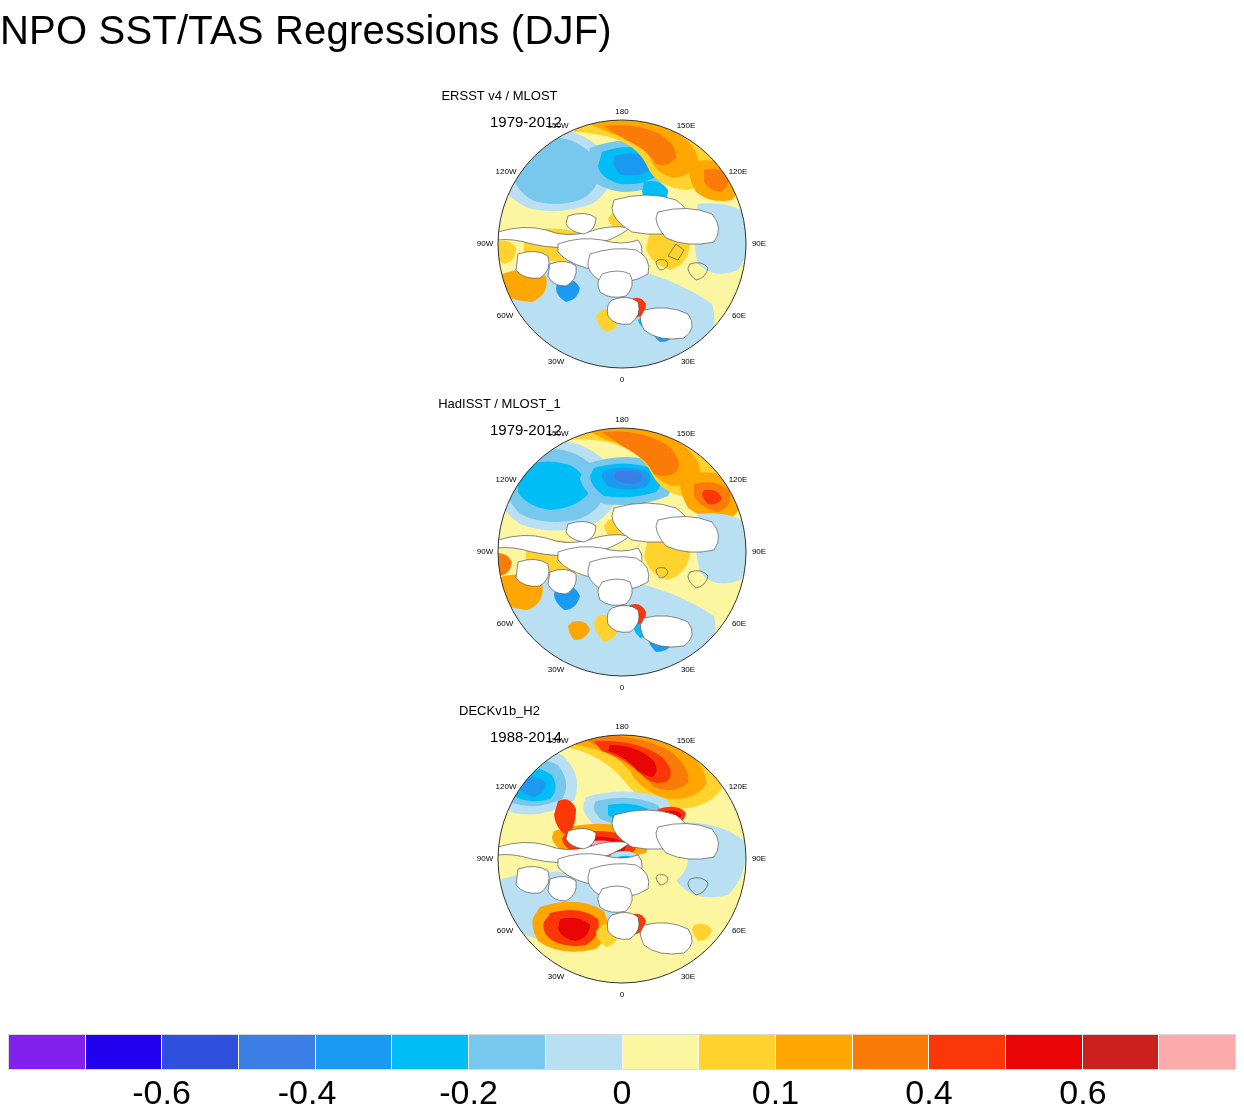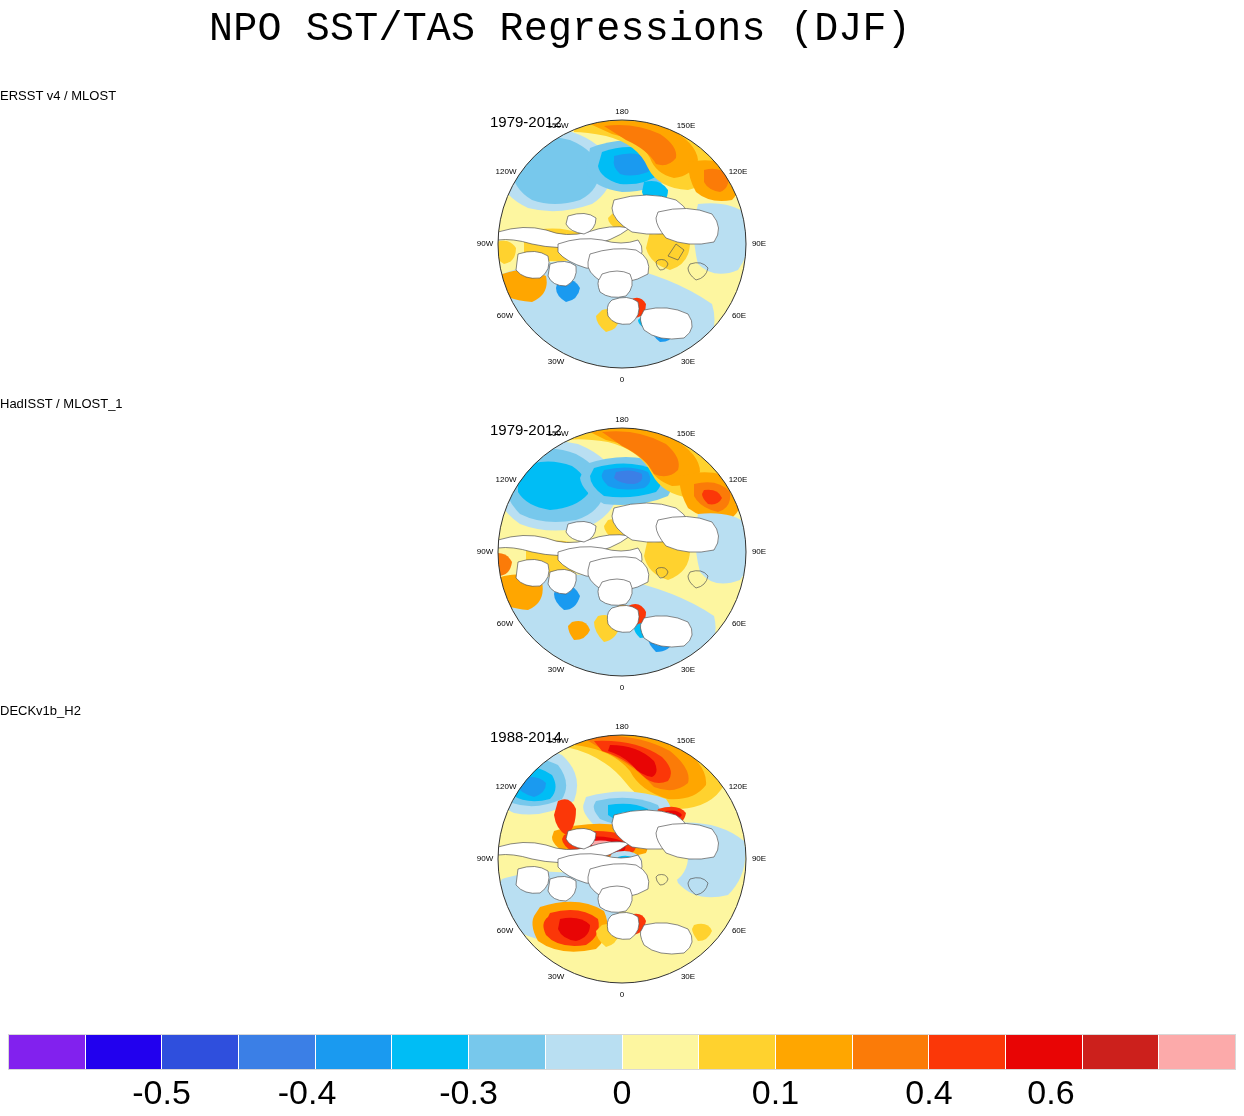--- a/index.html
+++ b/index.html
@@ -1,25 +1,25 @@
 <!DOCTYPE html>
 <html><head>
 <meta charset="utf-8">
 <style>
   html,body{margin:0;padding:0;background:#ffffff;}
   body{width:1244px;height:1116px;position:relative;overflow:hidden;
        font-family:"Liberation Sans","DejaVu Sans",sans-serif;color:#000;}
 
-  #main-title{position:absolute;left:0;top:4px;width:1120px;text-align:center;
-              font-size:40px;font-weight:400;letter-spacing:.2px;line-height:52px;font-family:Liberation Mono, monospace;}
+  #main-title{position:absolute;left:0;top:4px;width:1120px;text-align:left;
+              font-size:40px;font-weight:400;letter-spacing:.2px;line-height:52px;}
 
   .panel{position:absolute;left:0;width:1244px;}
   #panel-0{top:88px;} #panel-1{top:396px;} #panel-2{top:703px;}
 
-  .panel-title{position:absolute;left:0;width:999px;text-align:left;
+  .panel-title{position:absolute;left:0;width:999px;text-align:center;
                font-size:13px;line-height:16px;top:0;}
   .panel-period{position:absolute;font-size:15px;line-height:15px;left:490px;top:26px;}
   .map-wrap{position:absolute;left:462px;top:16px;width:320px;height:295px;}
   .map-svg{display:block;width:320px;height:295px;}
 
   .lonlab{font-size:8px;font-family:"Liberation Sans",sans-serif;fill:#000;}
 
   #colorbar{position:absolute;left:8px;top:1034px;width:1228px;height:36px;
             display:flex;border:1px solid #d8d8d8;box-sizing:border-box;}
   #colorbar .swatch{flex:1 1 0;height:100%;border-right:1px solid #ffffff;box-sizing:border-box;}
@@ -293,20 +293,20 @@
     <div class="swatch" title="0 .. 0.1" style="background: rgb(253, 246, 160);"></div>
     <div class="swatch" title="0.1 .. 0.2" style="background: rgb(255, 210, 46);"></div>
     <div class="swatch" title="0.2 .. 0.3" style="background: rgb(255, 166, 0);"></div>
     <div class="swatch" title="0.3 .. 0.4" style="background: rgb(251, 123, 8);"></div>
     <div class="swatch" title="0.4 .. 0.5" style="background: rgb(251, 55, 8);"></div>
     <div class="swatch" title="0.5 .. 0.6" style="background: rgb(232, 5, 5);"></div>
     <div class="swatch" title="0.6 .. 0.7" style="background: rgb(204, 32, 28);"></div>
     <div class="swatch" title="0.7 .. 0.8" style="background: rgb(252, 170, 170);"></div>
   </div>
 <div id="cbar-ticks">
-    <div class="tick" style="left: 153.5px;">-0.5</div>
+    <div class="tick" style="left: 153.5px;">-0.6</div>
     <div class="tick" style="left: 299px;">-0.4</div>
-    <div class="tick" style="left: 460.5px;">-0.3</div>
+    <div class="tick" style="left: 460.5px;">-0.2</div>
     <div class="tick" style="left: 614px;">0</div>
     <div class="tick" style="left: 767.5px;">0.1</div>
     <div class="tick" style="left: 921px; text-align: right;">0.4</div>
-    <div class="tick" style="left: 1043px;">0.6</div>
+    <div class="tick" style="left: 1075px;">0.6</div>
   </div>
 
 </body></html>

